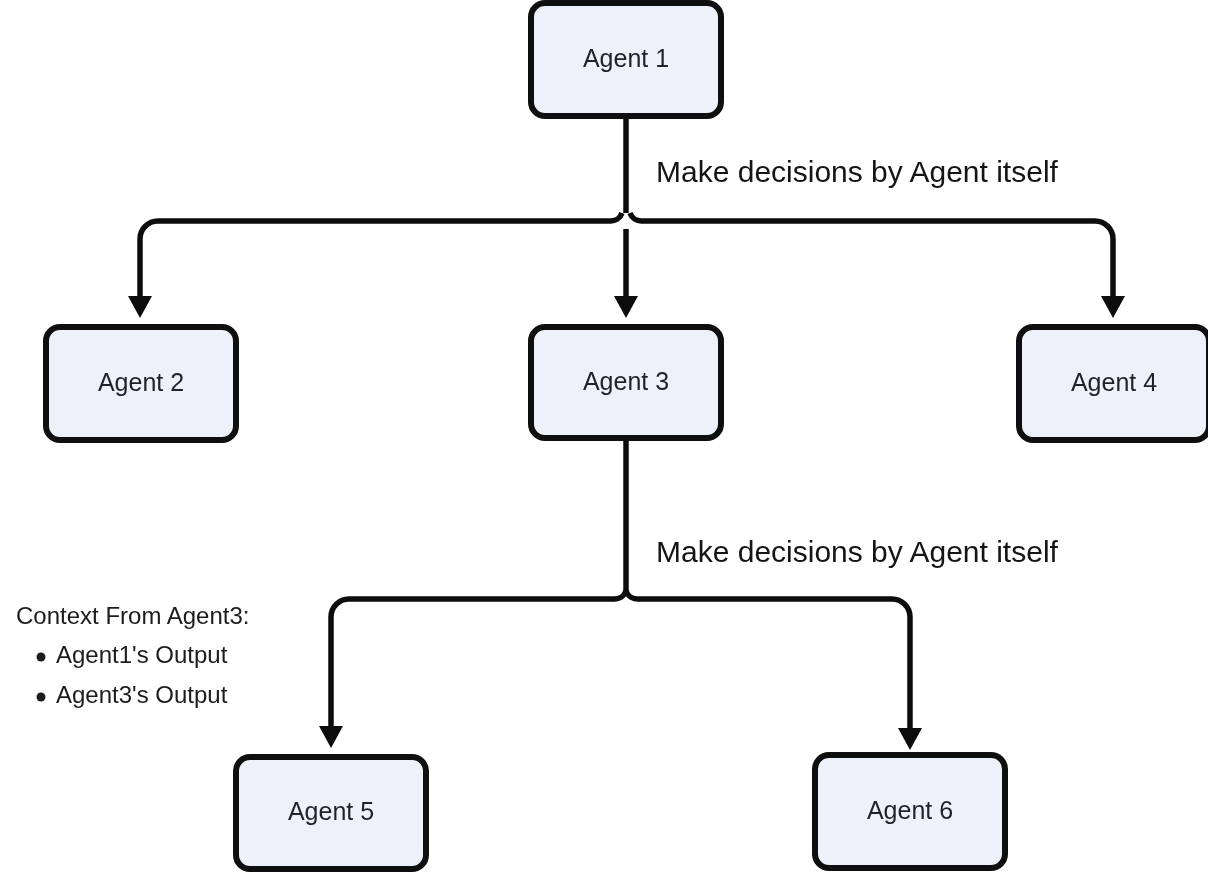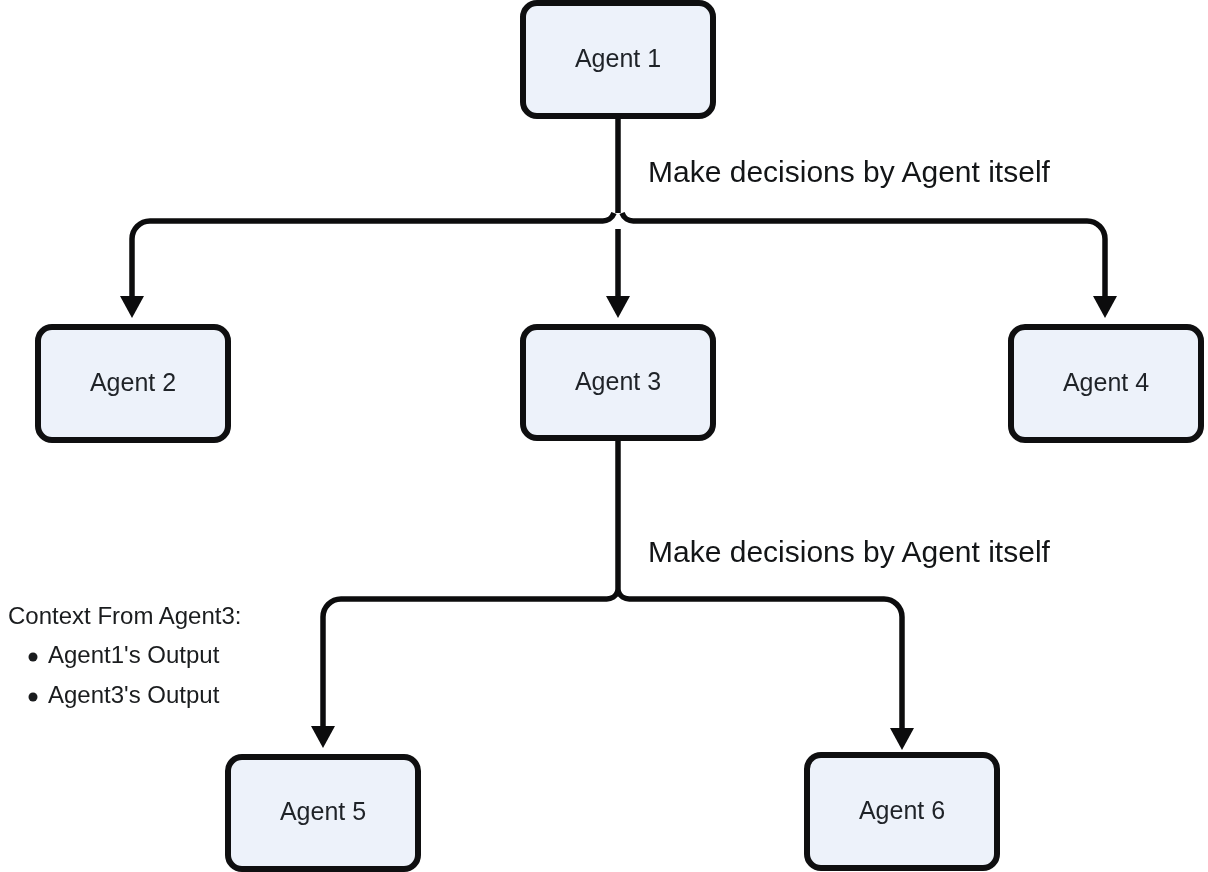--- a/index.html
+++ b/index.html
@@ -12,20 +12,21 @@
     font-family: "Liberation Sans", sans-serif;
     width: 1208px;
     height: 872px;
     overflow: hidden;
   }
   #diagram-root {
     position: relative;
     width: 1068px;
     height: 872px;
     background: #ffffff;
+    padding-left: 8px;
   }
   svg.diagram {
     display: block;
     width: 1208px;
     height: 872px;
   }
   .node-rect {
     fill: #edf2fa;
     stroke: #0f0f10;
     stroke-width: 6;

